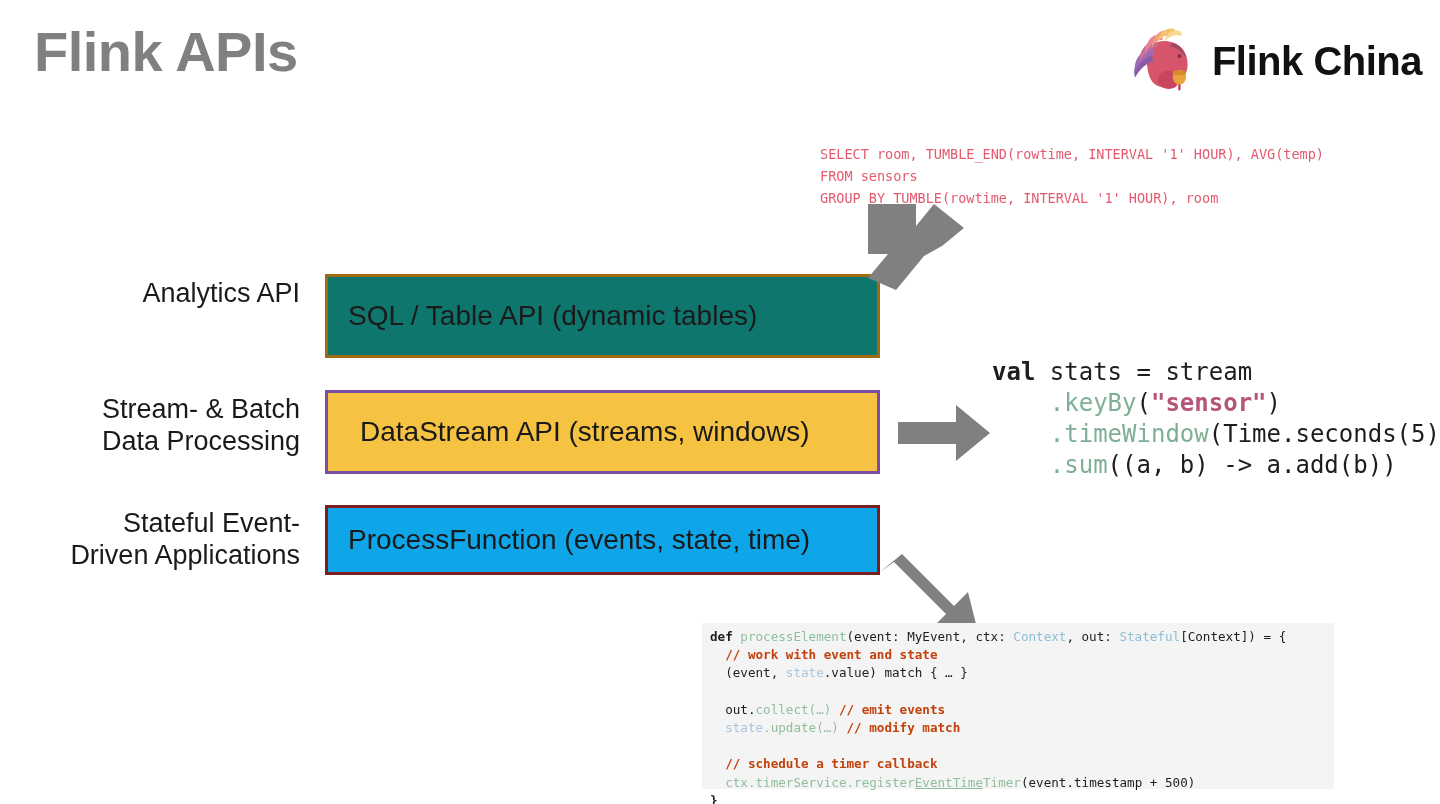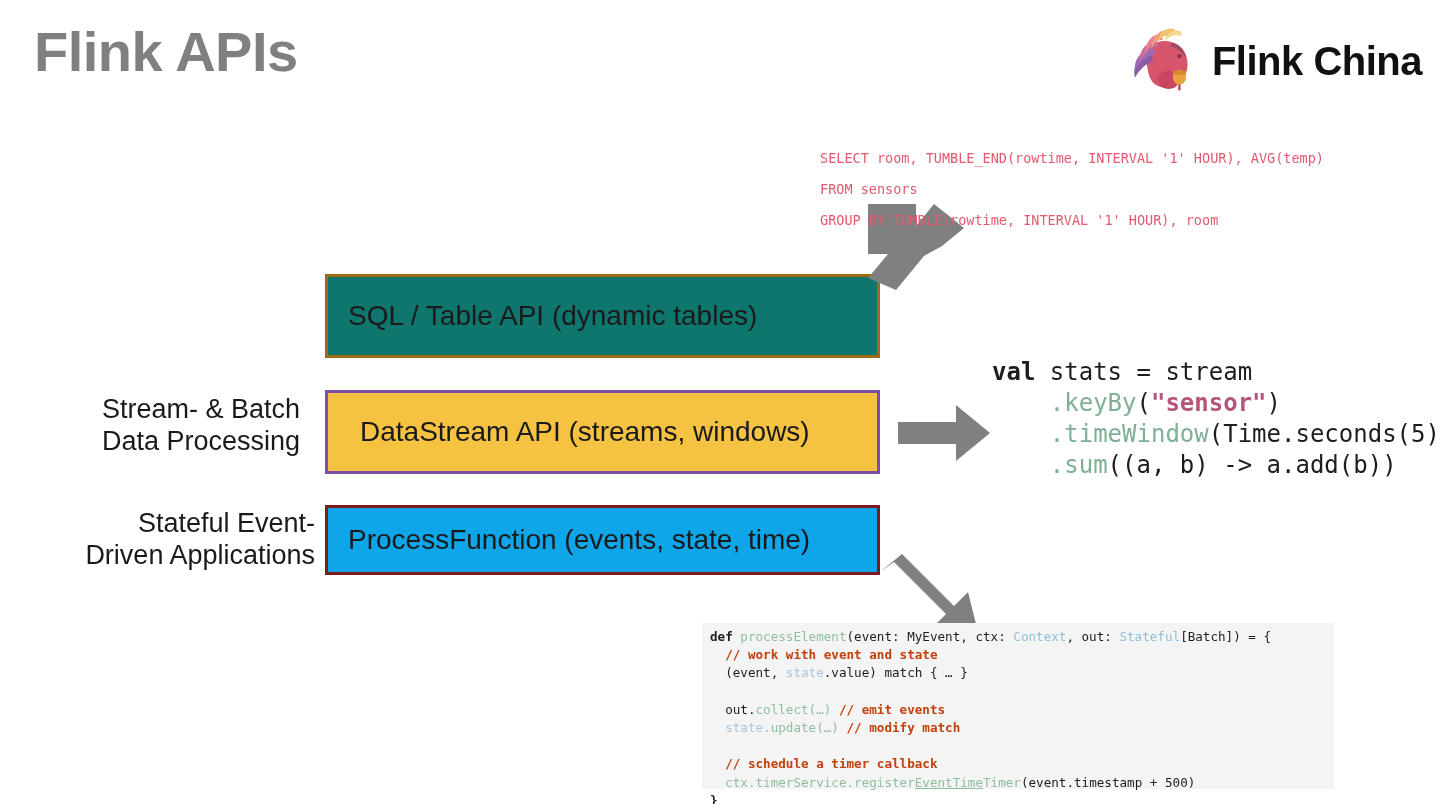--- a/index.html
+++ b/index.html
@@ -52,21 +52,21 @@
     position: absolute;
     width: 300px;
     text-align: right;
     font-size: 27px;
     line-height: 1.17;
     color: #1a1a1a;
     left: 0;
   }
   #label-high-level  { top: 278px; }
   #label-stream-batch{ top: 394px; }
-  #label-stateful    { top: 508px; margin-left: 15px; }
+  #label-stateful    { top: 508px; }
 
   
   .api-box {
     position: absolute;
     left: 325px;
     width: 555px;
     box-sizing: border-box;
     display: flex;
     align-items: center;
     font-size: 28px;
@@ -100,21 +100,21 @@
   .code {
     position: absolute;
     font-family: "DejaVu Sans Mono", "Liberation Mono", monospace;
     white-space: pre;
   }
 
   #code-sql {
     left: 820px;
     top: 143px;
     font-size: 13.5px;
-    line-height: 31px;
+    line-height: 22px;
     color: #E4596E;
   }
 
   #code-datastream {
     left: 992px;
     top: 357px;
     font-size: 24px;
     line-height: 31px;
     color: #1d1d1d;
   }
@@ -167,20 +167,21 @@
     <path d="M48 18 C36 16 28 28 28 42 C34 30 40 24 50 24 Z" fill="#E8828E"></path>
     <path d="M56 13 C45 11 37 21 36 34 C42 23 49 18 58 19 Z" fill="#F0A07F"></path>
     <path d="M64 11 C54 8 45 16 43 28 C50 18 57 15 66 17 Z" fill="#F2C46B"></path>
     <path d="M72 14 C63 10 54 16 51 27 C58 19 65 17 73 20 Z" fill="#F6D88E"></path>
     <path d="M62 28 C70 30 76 37 78 46 C72 38 66 33 58 32 Z" fill="#9B4A63"></path>
   </svg>
   <div id="brand-name">Flink China</div>
 </div>
 
 <div class="tier-label" id="label-high-level">
+  <div>Analytics API</div>
 </div>
 <div class="tier-label" id="label-stream-batch">
   <div>Stream- &amp; Batch</div>
   <div>Data Processing</div>
 </div>
 <div class="tier-label" id="label-stateful">
   <div>Stateful Event-</div>
   <div>Driven Applications</div>
 </div>
 
@@ -207,21 +208,21 @@
 <div class="code" id="code-sql">SELECT room, TUMBLE_END(rowtime, INTERVAL '1' HOUR), AVG(temp)
 FROM sensors
 GROUP BY TUMBLE(rowtime, INTERVAL '1' HOUR), room</div>
 
 <div class="code" id="code-datastream"><span class="kw">val</span><span> stats = stream</span>
     <span class="mth">.keyBy</span>(<span class="str">"sensor"</span>)
     <span class="mth">.timeWindow</span><span>(Time.seconds(5))</span>
     <span class="mth">.sum</span><span>((a, b) -&gt; a.add(b))</span></div>
 
 <div id="code-process-panel"></div>
-<div class="code" id="code-process"><span class="kw">def</span><span class="mth"> processElement</span><span>(event: MyEvent, ctx: </span><span class="typ">Context</span><span>, out: </span><span class="typ">Stateful</span><span>[Batch]) = {</span>
+<div class="code" id="code-process"><span class="kw">def</span><span class="mth"> processElement</span><span>(event: MyEvent, ctx: </span><span class="typ">Context</span><span>, out: </span><span class="typ">Stateful</span><span>[Context]) = {</span>
   <span class="cmt">// work with event and state</span>
   <span>(event, </span><span class="var">state</span><span>.value) match { … }</span>
 
   <span>out.</span><span class="mth">collect(…) </span><span class="cmt">// emit events</span>
   <span class="var">state</span><span class="mth">.update(…) </span><span class="cmt">// modify match</span>
 
   <span class="cmt">// schedule a timer callback</span>
   <span class="mth">ctx.timerService.register</span><span class="mth spell">EventTime</span><span class="mth">Timer</span><span>(event.timestamp + 500)</span>
 <span class="kw">}</span></div>
 

